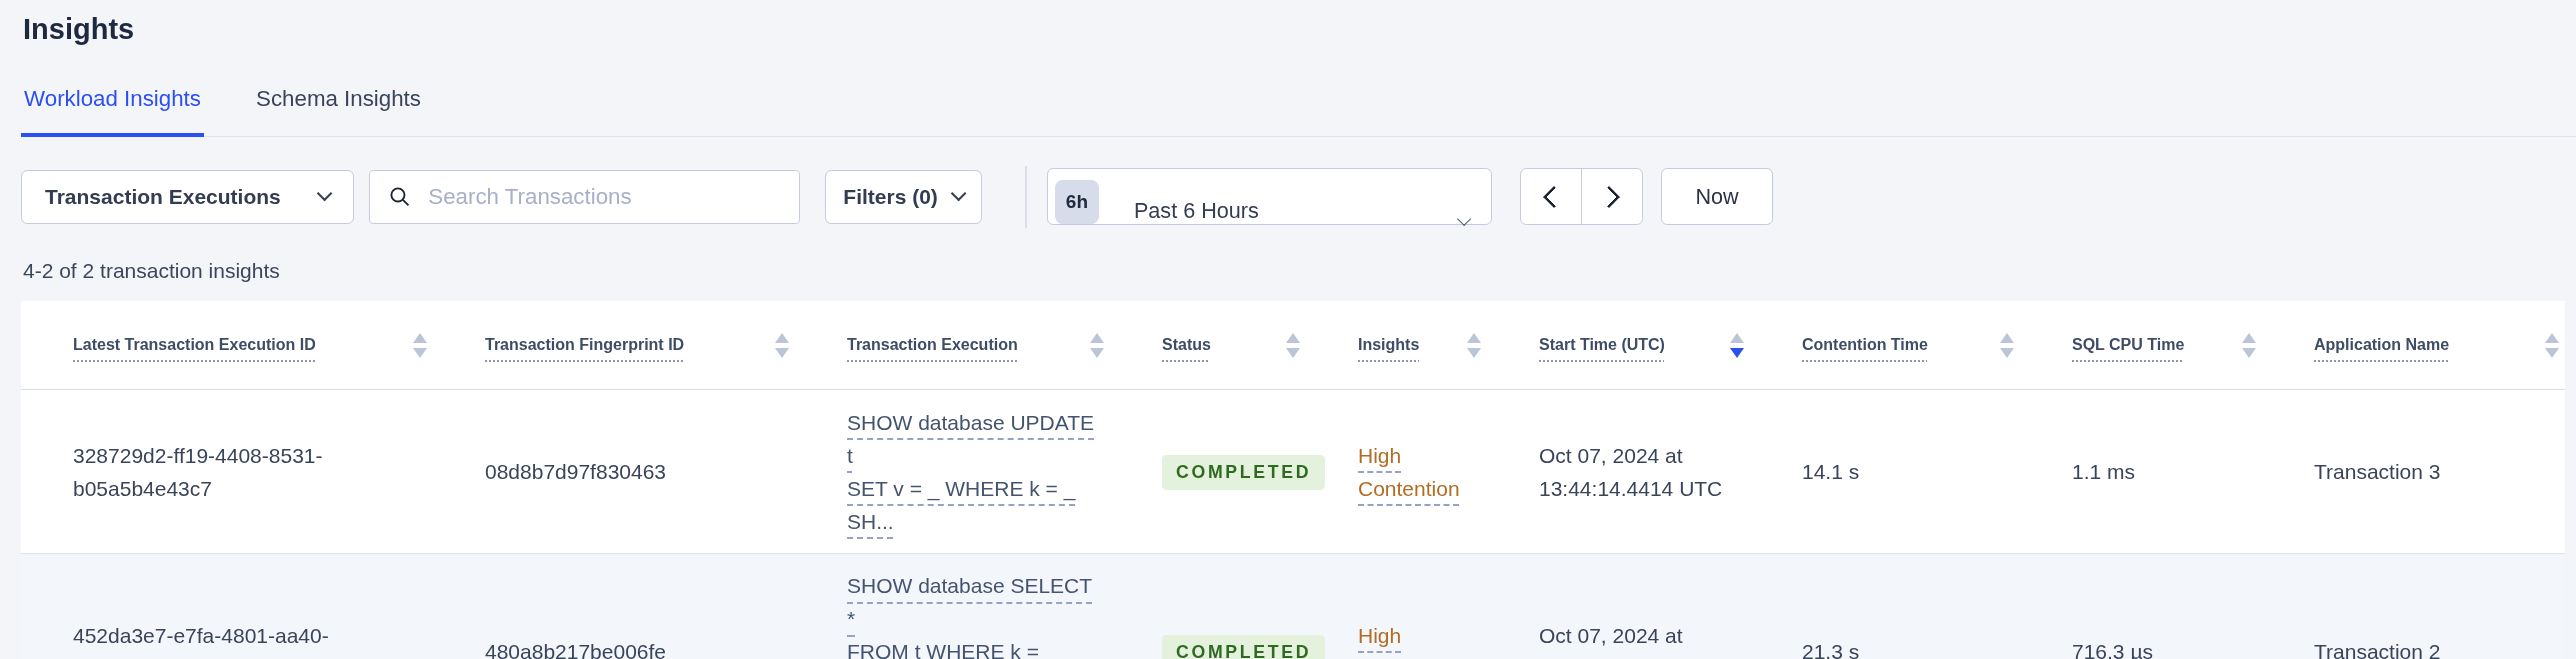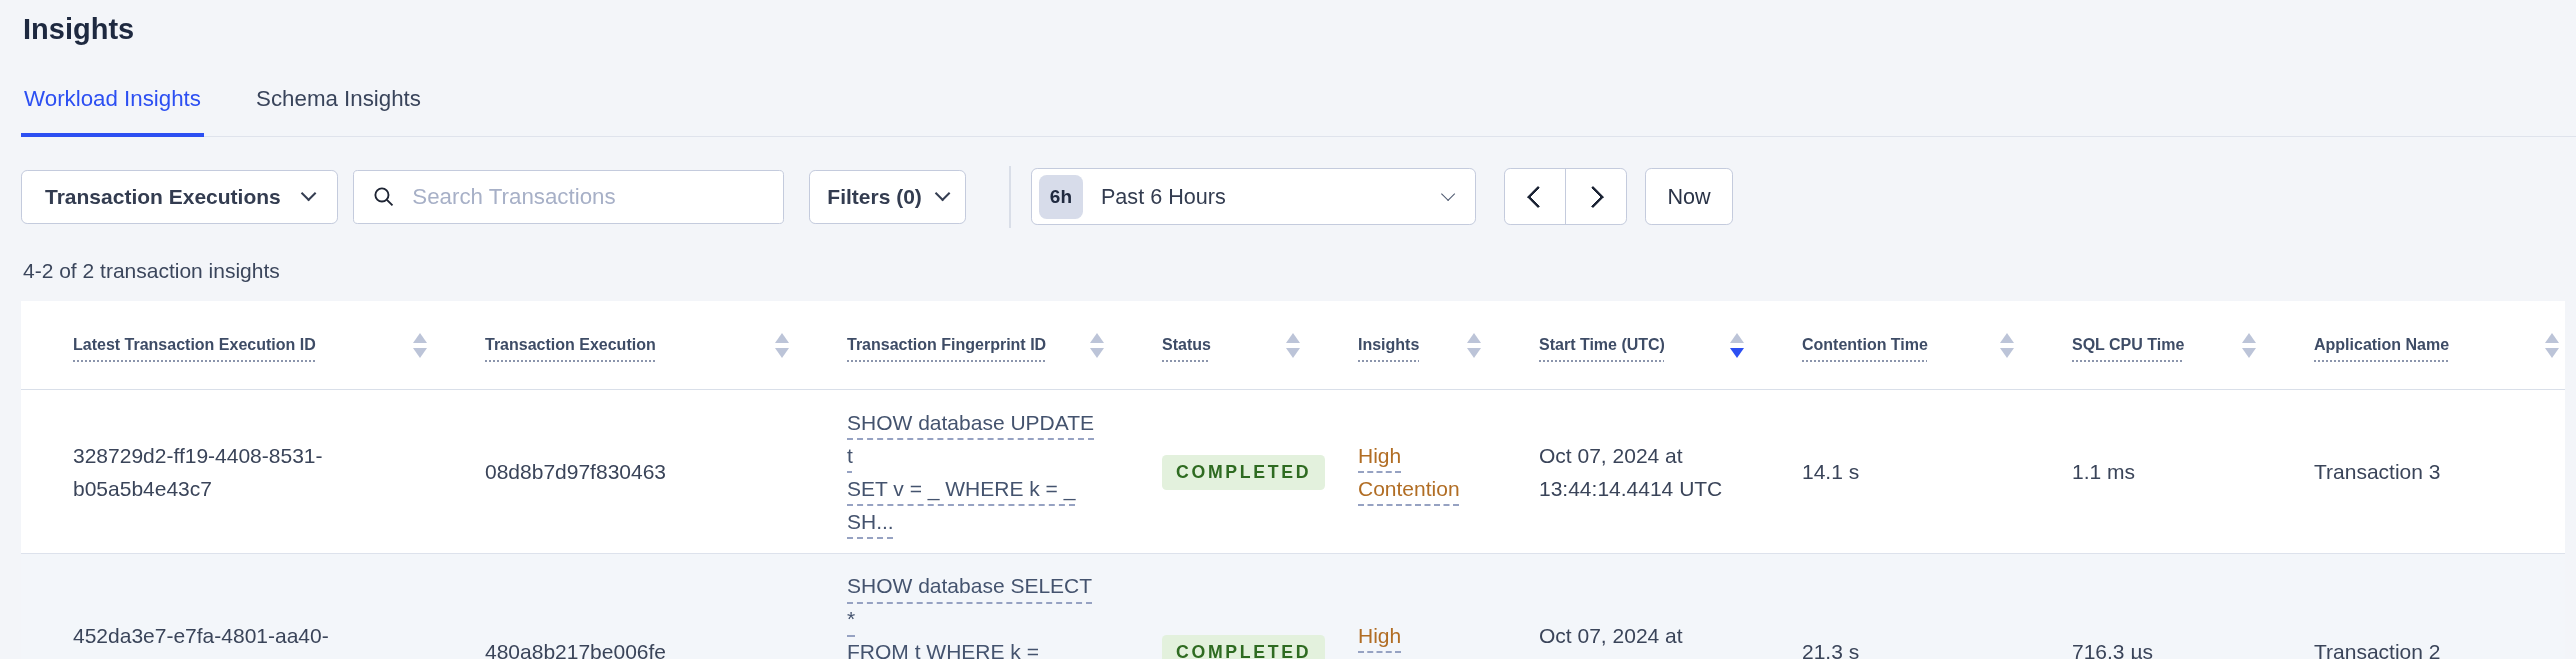--- a/index.html
+++ b/index.html
@@ -14,39 +14,39 @@
     width:2576px;height:659px;overflow:hidden;background:var(--page-bg);
     font-family:"Liberation Sans","DejaVu Sans",sans-serif;color:var(--text);
     -webkit-font-smoothing:antialiased;
   }
   .page-title{margin:12.3px 0 0 23px;font-size:29px;line-height:35px;font-weight:700;color:var(--heading);}
   .tabs-row{margin:39px 0 0 21px;border-bottom:1.5px solid var(--line);display:flex;gap:49px;}
   .tab{font-size:22.3px;padding:0 3.1px 21px 3.1px;color:#39445b;cursor:pointer;border-bottom:4.6px solid transparent;margin-bottom:-1.5px;}
   .tab.active{color:var(--accent);border-bottom-color:var(--accent);}
   .toolbar{margin:29px 10.8px 0 21px;display:flex;align-items:center;}
   .btn{background:var(--card);border:1.5px solid var(--border);border-radius:6.2px;height:54px;display:flex;align-items:center;font-size:21px;color:#333c50;cursor:pointer;box-sizing:border-box;}
-  .btn-dropdown{padding:0 23px;gap:22px;font-weight:700;}
+  .btn-dropdown{padding:0 23px;gap:38px;font-weight:700;}
   .chev{display:inline-block;width:9.2px;height:9.2px;border-right:2.3px solid #353e52;border-bottom:2.3px solid #353e52;transform:rotate(45deg);margin-top:-6.2px;}
   .chev.thin{border-width:1.9px;border-color:#4d586f;}
   .search-box{margin-left:15.4px;width:431px;height:54px;background:var(--card);border:1.5px solid var(--border);border-radius:4.6px;display:flex;align-items:center;padding:4px 17px;gap:14px;box-sizing:border-box;}
   .search-box input{border:none;outline:none;flex:1;font-size:22.3px;font-family:inherit;color:var(--text);background:transparent;}
   .search-box input::placeholder{color:var(--muted);}
   .btn-filters{margin-left:25px;padding:0 17px;gap:15.4px;font-weight:700;}
   .vdivider{margin-left:43px;margin-right:20px;width:1.5px;height:62px;background:#d9dee8;}
-  .btn-time{height:57px;width:445px;padding:0 21.6px 0 7px;gap:18px;border-radius:6.2px;}
+  .btn-time{height:57px;width:445px;padding:0 21.6px 0 7px;gap:35px;border-radius:6.2px;align-items:flex-end;}
   .time-chip{width:44px;height:44px;border-radius:7.7px;background:var(--chip);display:flex;align-items:center;justify-content:center;font-size:19px;font-weight:700;color:#202a40;}
   .btn-time .label{font-size:21.6px;}
   .btn-time .spacer{flex:1;}
   .pager{margin-left:28px;display:flex;height:57px;background:var(--card);border:1.5px solid var(--border);border-radius:6.2px;overflow:hidden;box-sizing:border-box;}
   .pager .pbtn{width:60px;display:flex;align-items:center;justify-content:center;cursor:pointer;}
   .pager .pbtn + .pbtn{border-left:1.5px solid var(--border);}
   .chev-big{display:inline-block;width:13px;height:13px;border-right:3.1px solid #1b2334;border-bottom:3.1px solid #1b2334;border-radius:0.8px;}
   .chev-big.left{transform:rotate(135deg);margin-left:6.2px;}
   .chev-big.right{transform:rotate(-45deg);margin-right:6.2px;}
-  .btn-now{margin-left:18.5px;height:57px;padding:0 21px;font-size:21.6px;color:#2a3347;border-radius:6.2px;text-align:center;}
+  .btn-now{margin-left:18.5px;height:57px;padding:0 33px;font-size:21.6px;color:#2a3347;border-radius:6.2px;text-align:center;}
   .summary{margin:31px 0 0 23px;font-size:21px;color:#3b465c;}
   .card{margin:18.5px 10.8px 0 21px;background:var(--card);height:385px;}
   .thead,.trow{display:grid;grid-template-columns:412px 362px 315px 196px 181px 263px 270px 242px minmax(0,1fr);}
   .thead{grid-template-rows:minmax(88px,auto);align-items:center;border-bottom:1.5px solid var(--header-line);}
   .th{display:flex;align-items:center;justify-content:space-between;padding:0 6.2px 0 52px;cursor:pointer;}
   .th-label{font-size:16px;font-weight:700;color:var(--th);line-height:1.5;text-decoration:underline dotted;text-decoration-thickness:2.3px;text-decoration-color:#8b95ac;text-underline-offset:10px;}
   .sort{display:flex;flex-direction:column;gap:4.6px;align-items:center;flex:0 0 auto;margin-left:9.2px;}
   .tri{width:0;height:0;border-left:7.7px solid transparent;border-right:7.7px solid transparent;}
   .tri.up{border-bottom:10px solid var(--tri);}
   .tri.down{border-top:10px solid var(--tri);}
@@ -112,29 +112,29 @@
 
 <div class="card">
   <div class="thead">
       <div class="th th-execution_id">
         <span class="th-label">Latest Transaction Execution ID</span>
         <span class="sort">
           <span class="tri up"></span>
           <span class="tri down"></span>
         </span>
       </div>
+      <div class="th th-fingerprint_id">
+        <span class="th-label">Transaction Fingerprint ID</span>
+        <span class="sort">
+          <span class="tri up"></span>
+          <span class="tri down"></span>
+        </span>
+      </div>
       <div class="th th-execution">
         <span class="th-label">Transaction Execution</span>
-        <span class="sort">
-          <span class="tri up"></span>
-          <span class="tri down"></span>
-        </span>
-      </div>
-      <div class="th th-fingerprint_id">
-        <span class="th-label">Transaction Fingerprint ID</span>
         <span class="sort">
           <span class="tri up"></span>
           <span class="tri down"></span>
         </span>
       </div>
       <div class="th th-status">
         <span class="th-label">Status</span>
         <span class="sort">
           <span class="tri up"></span>
           <span class="tri down"></span>

